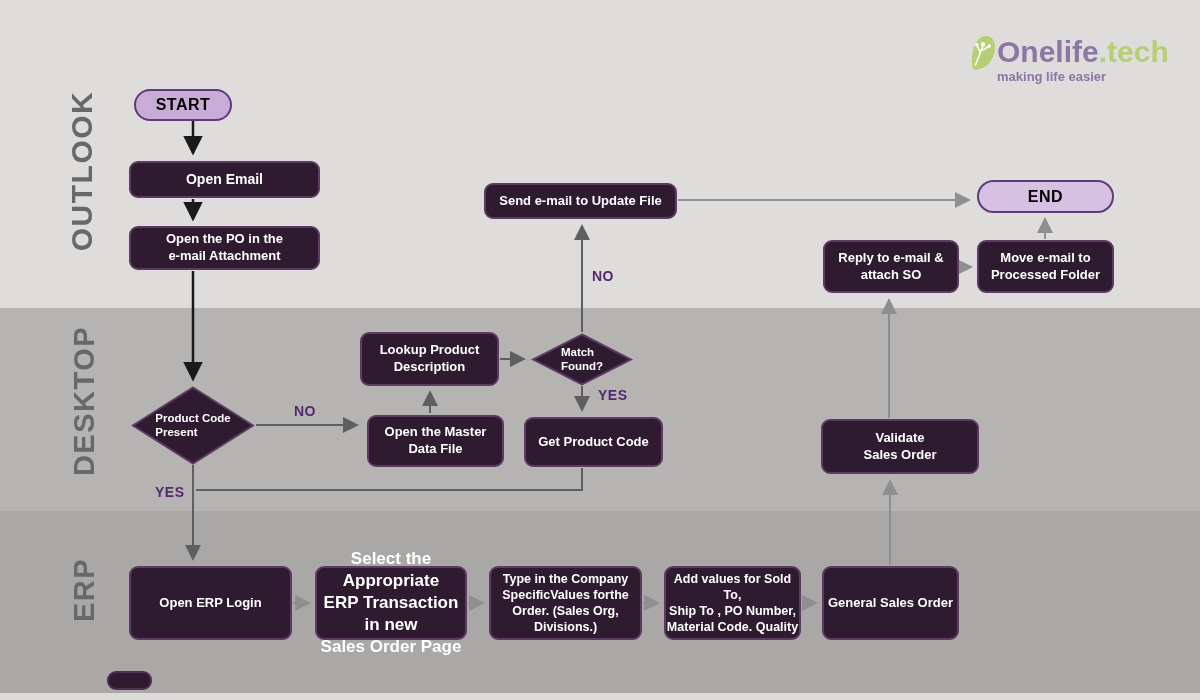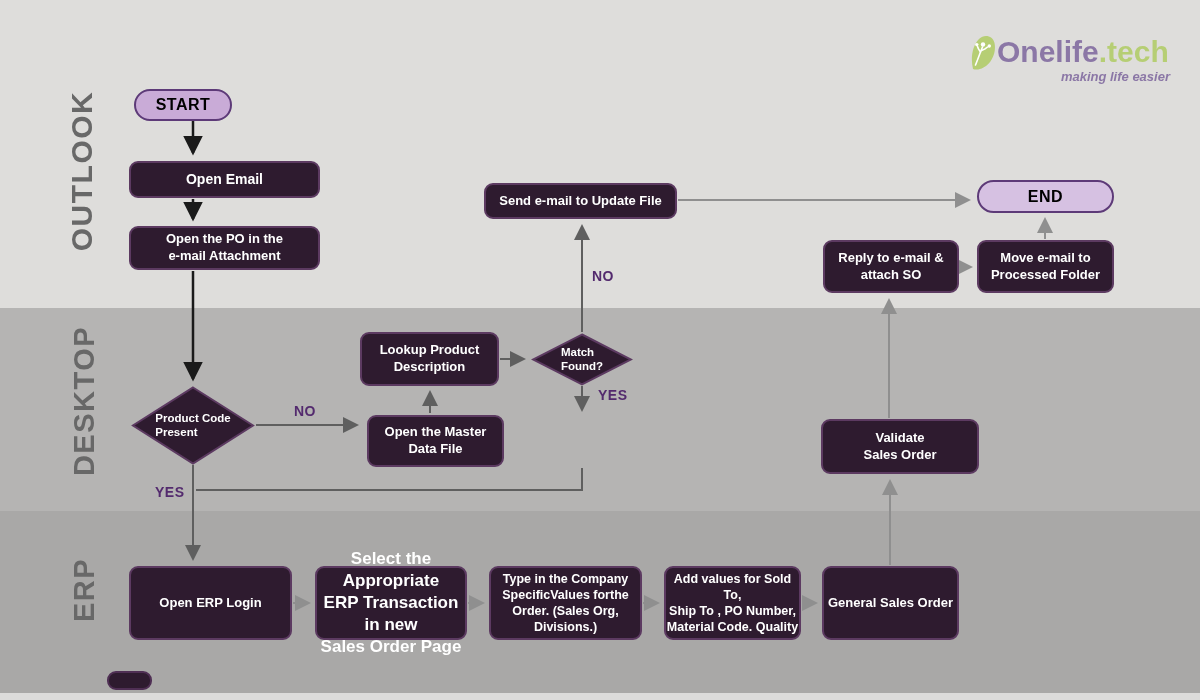--- a/index.html
+++ b/index.html
@@ -42,22 +42,22 @@
   .legend-label{position:absolute;z-index:2;font-weight:bold;font-size:13px;color:#1a1a1a;margin-top:24px;}
 
   
   .logo{position:absolute;right:30px;top:33px;z-index:2;width:200px;height:52px;}
   .logo .leaf{position:absolute;left:0;top:1px;}
   .logo .brandline{position:absolute;left:27px;top:2px;width:173px;text-align:left;
     font-weight:bold;font-size:30px;letter-spacing:0;white-space:nowrap;}
   .logo .brand{color:var(--logo-purple,#8b77a6);}
   .logo .dot{color:var(--logo-green,#b6ce74);}
   .logo .suffix{color:var(--logo-green,#b6ce74);}
-  .logo .tagline{position:absolute;left:27px;top:36px;width:173px;text-align:right;
-    font-style:italic;font-weight:bold;font-size:13px;color:var(--logo-purple,#8b77a6);}
+  .logo .tagline{position:absolute;left:27px;top:36px;width:173px;
+    font-weight:bold;font-size:13px;color:var(--logo-purple,#8b77a6);}
 </style>
 </head>
 <body>
 
 <div class="canvas">
 
   <div class="lane lane-outlook"></div>
   <div class="lane lane-desktop"></div>
   <div class="lane lane-erp"></div>
   <div class="lane lane-bottom"></div>
@@ -129,20 +129,21 @@
 Description</div>
   <div class="diamond" style="left:531px;top:333px;width:102px;height:53px;">
     <svg width="102" height="53" viewBox="0 0 102 53">
       <polygon points="51,1.5 100,26.5 51,51.5 2,26.5" style="fill:var(--node-fill,#2e1b2f);stroke:var(--node-border,#5c3a61);stroke-width:2;"></polygon>
     </svg>
     <div class="dtext" style="font-size:11.5px;">Match
 Found?</div>
   </div>
   <div class="node" style="left:367px;top:415px;width:137px;height:52px;">Open the Master
 Data File</div>
+  <div class="node" style="left:524px;top:417px;width:139px;height:50px;">Get Product Code</div>
   <div class="diamond" style="left:131px;top:386px;width:124px;height:79px;">
     <svg width="124" height="79" viewBox="0 0 124 79">
       <polygon points="62,1.5 122,39.5 62,77.5 2,39.5" style="fill:var(--node-fill,#2e1b2f);stroke:var(--node-border,#5c3a61);stroke-width:2;"></polygon>
     </svg>
     <div class="dtext" style="font-size:11.5px;">Product Code
 Present</div>
   </div>
   <div class="node" style="left:821px;top:419px;width:158px;height:55px;">Validate
 Sales Order</div>
 

